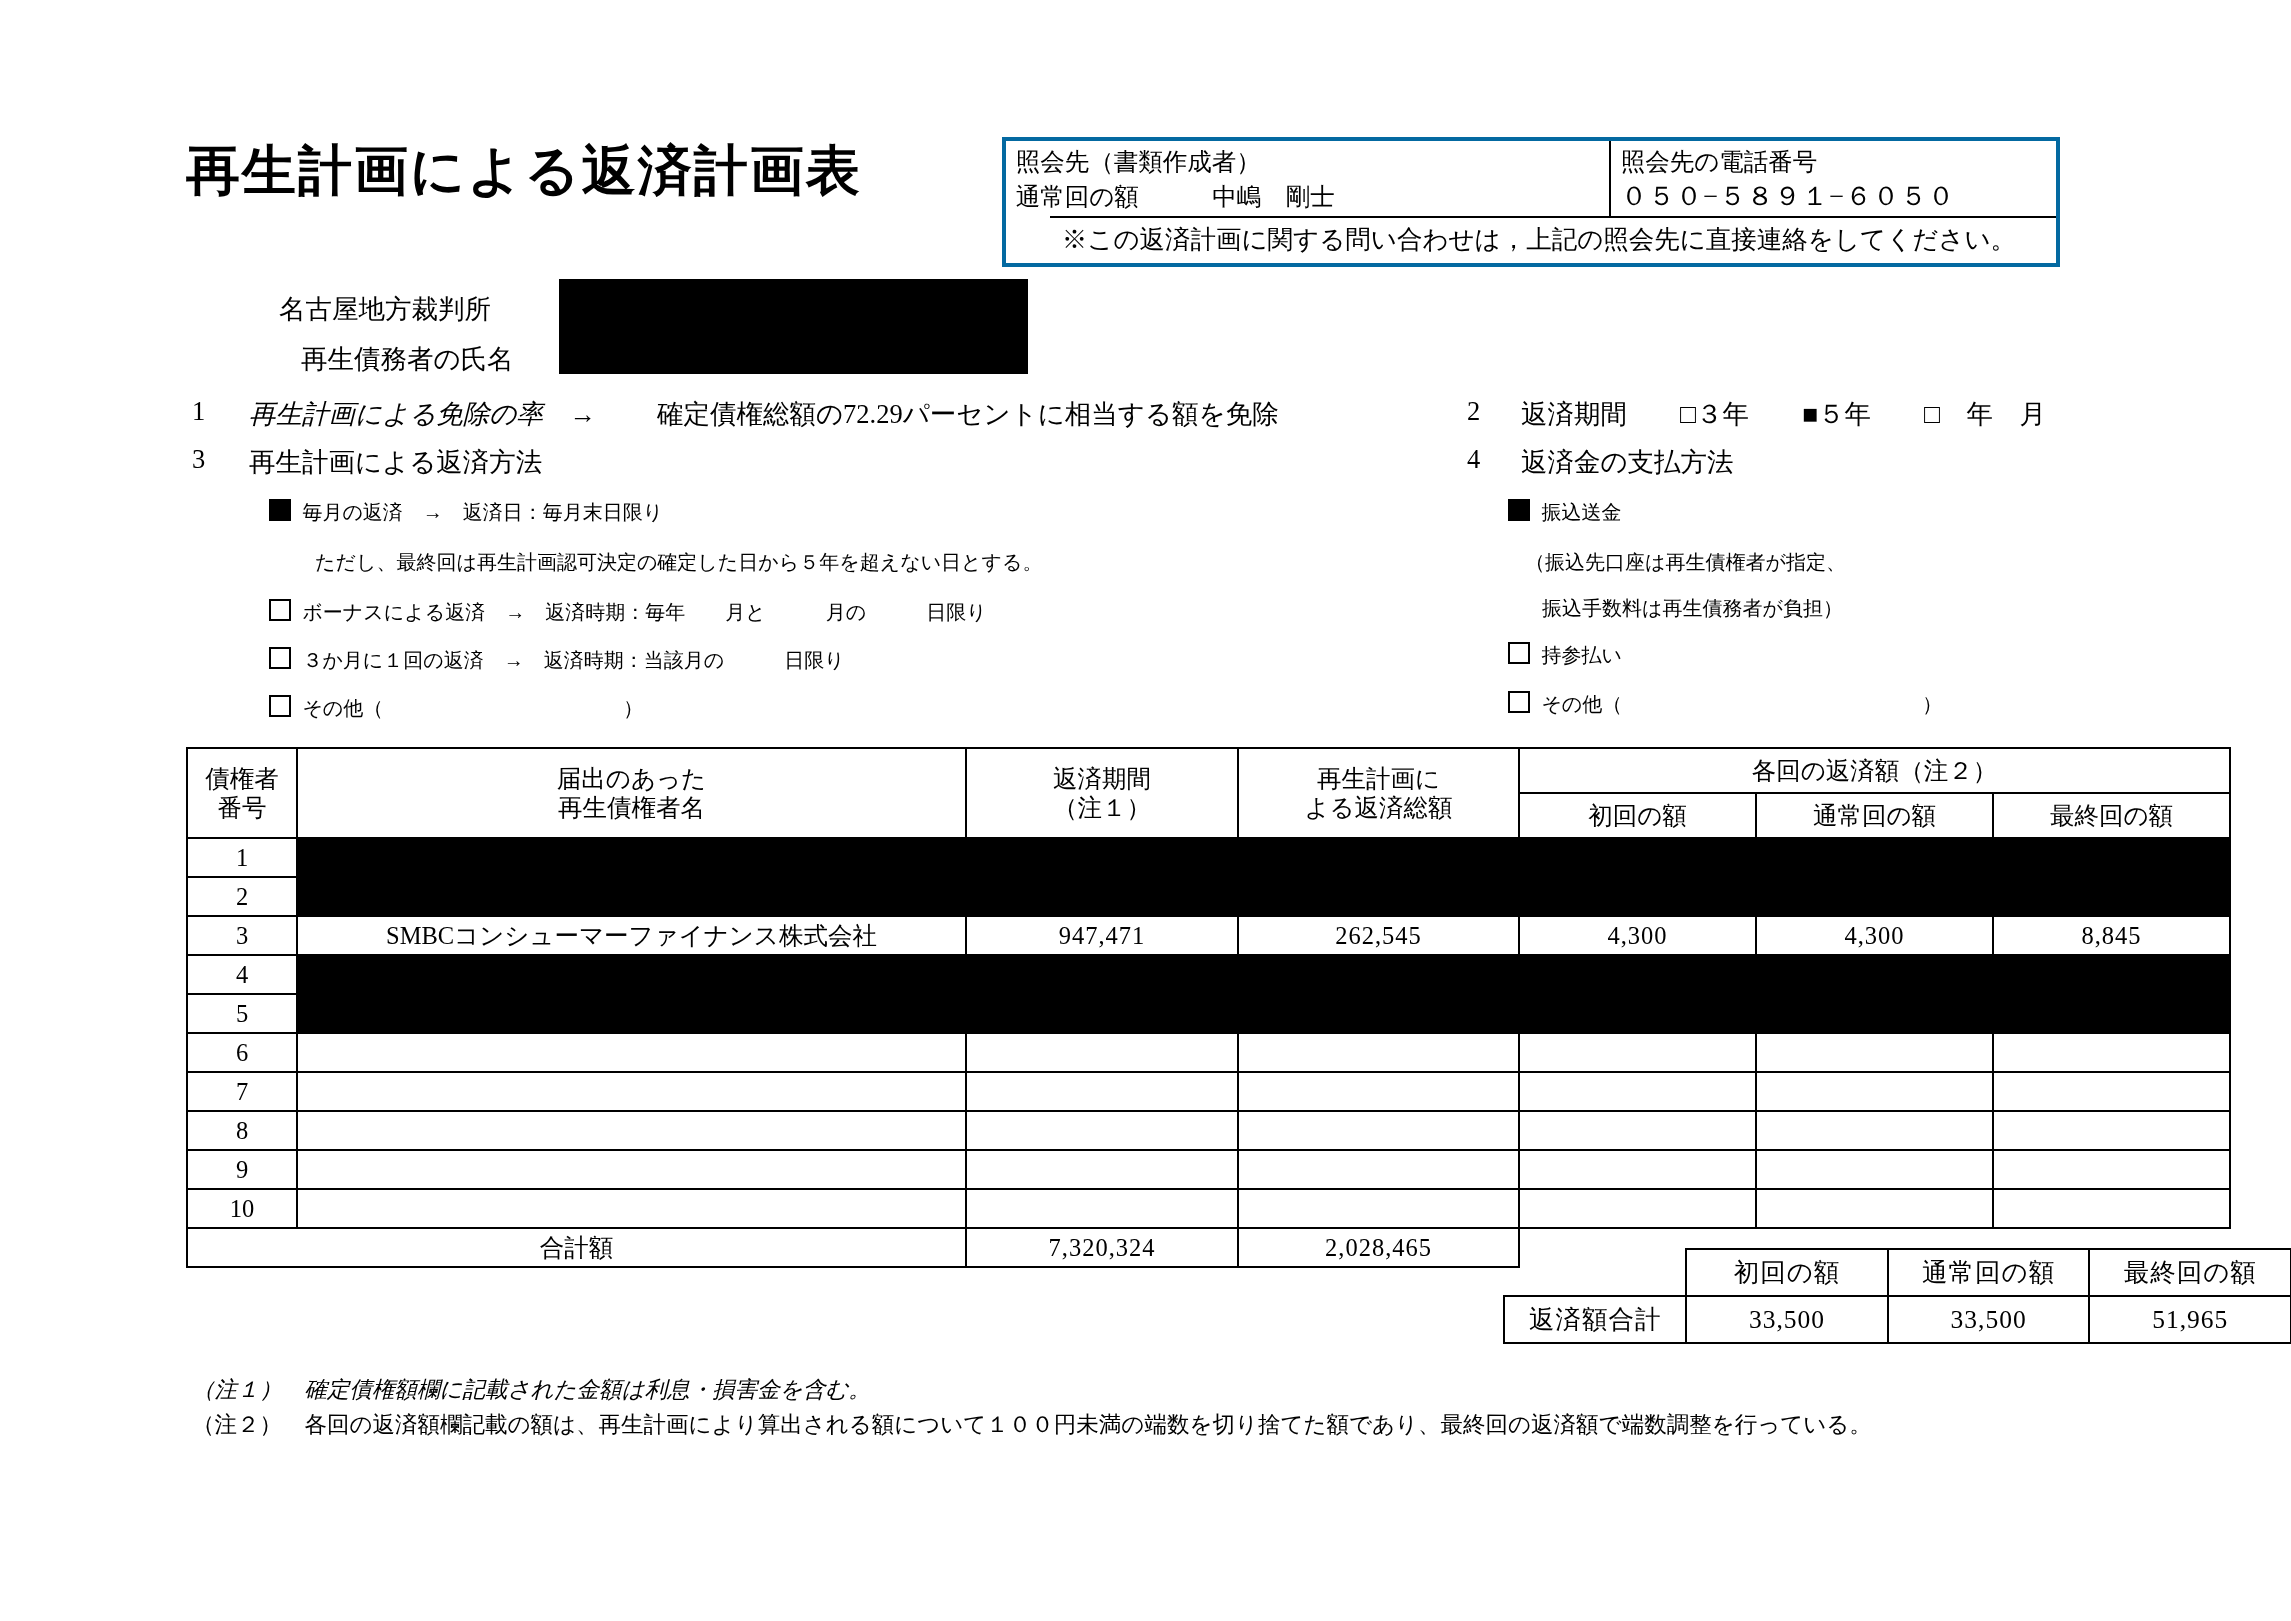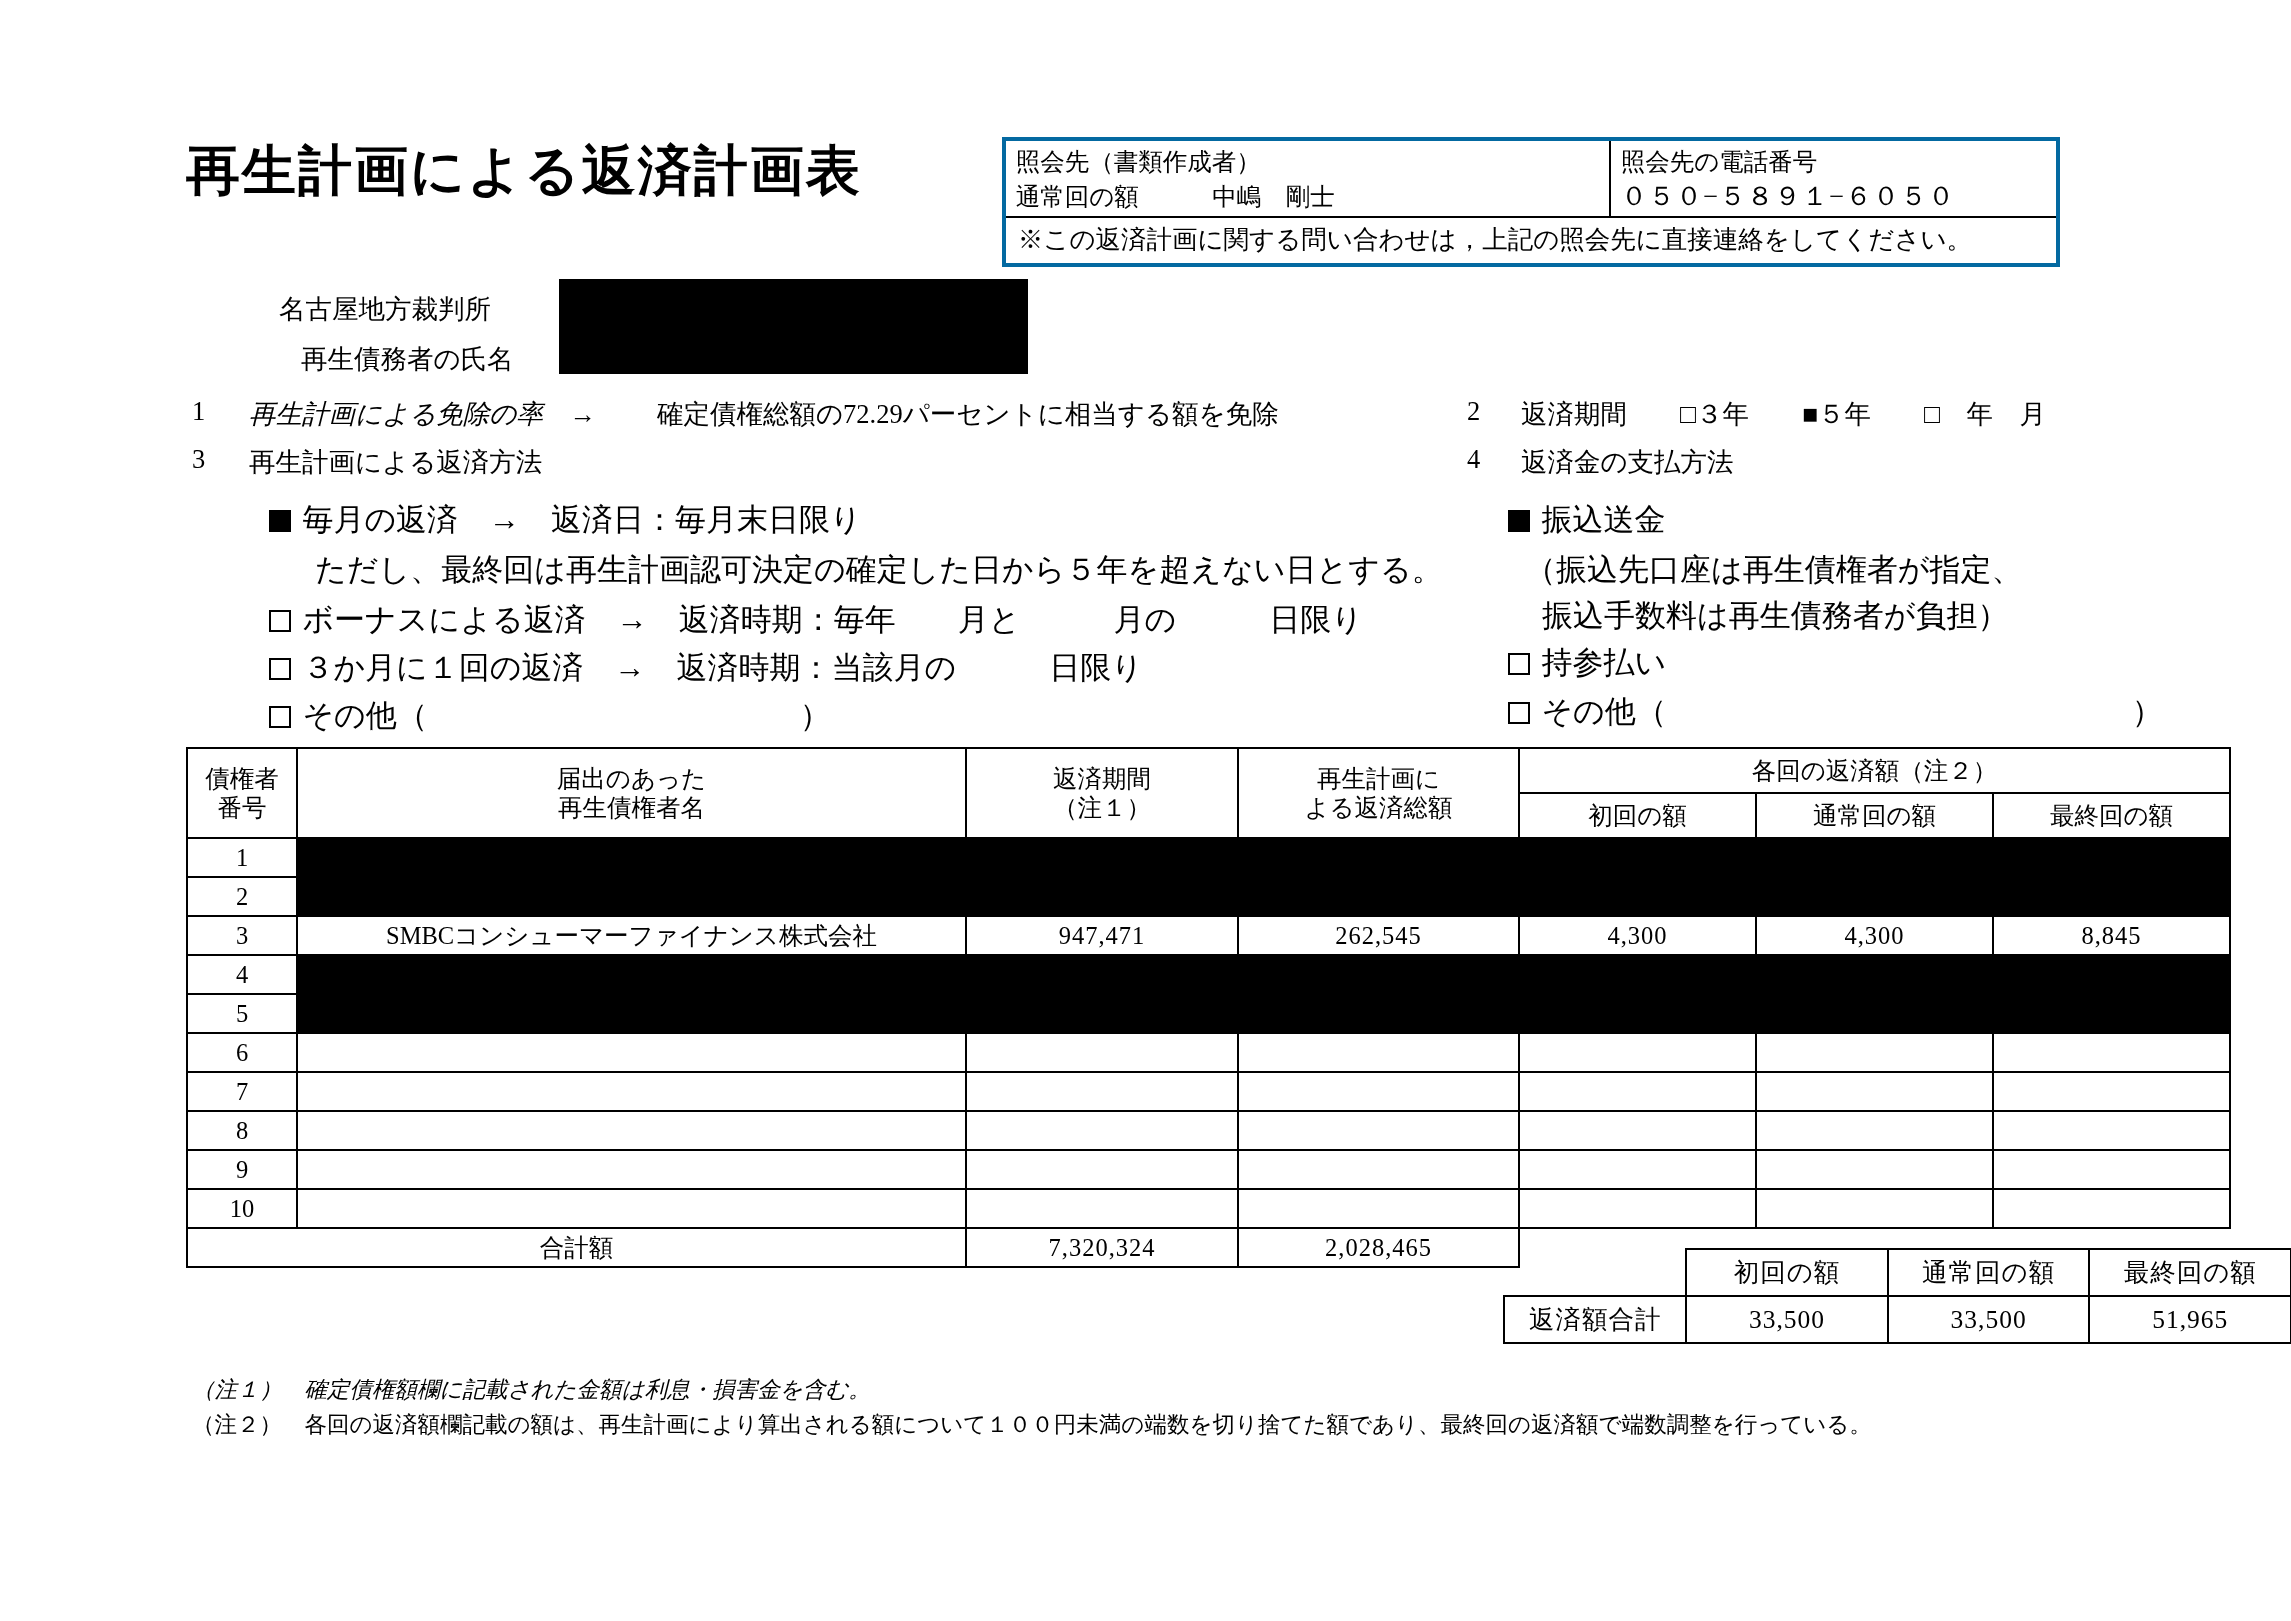--- a/index.html
+++ b/index.html
@@ -68,20 +68,21 @@
     line-height: 35px;
     letter-spacing: 1px;
     white-space: nowrap;
   }
   .contact-note {
     border-top: 2px solid #000;
     font-size: 25.5px;
     padding: 5.9px 9.8px 7.8px 11.8px;
     line-height: 31px;
     white-space: nowrap;
+    margin-left: 44px;
   }
 
   
   .court-label {
     position: absolute;
     left: 279px;
     top: 291px;
     font-size: 26.5px;
     white-space: nowrap;
   }
@@ -117,21 +118,21 @@
   .i2-txt { left: 1521px; top: 396px; }
 
   .i3-num { left: 192px; top: 444px; }
   .i3-txt { left: 249px; top: 444px; }
 
   .i4-num { left: 1467px; top: 444px; }
   .i4-txt { left: 1521px; top: 444px; }
 
   .opt {
     position: absolute;
-    font-size: 31px;
+    font-size: 20px;
     white-space: nowrap;
     padding-left: 16px;
   }
   .box-filled, .box-empty {
     display: inline-block;
     width: 21.6px; height: 21.6px;
     box-sizing: border-box;
     vertical-align: -2px;
     margin-right: 11.8px;
   }

